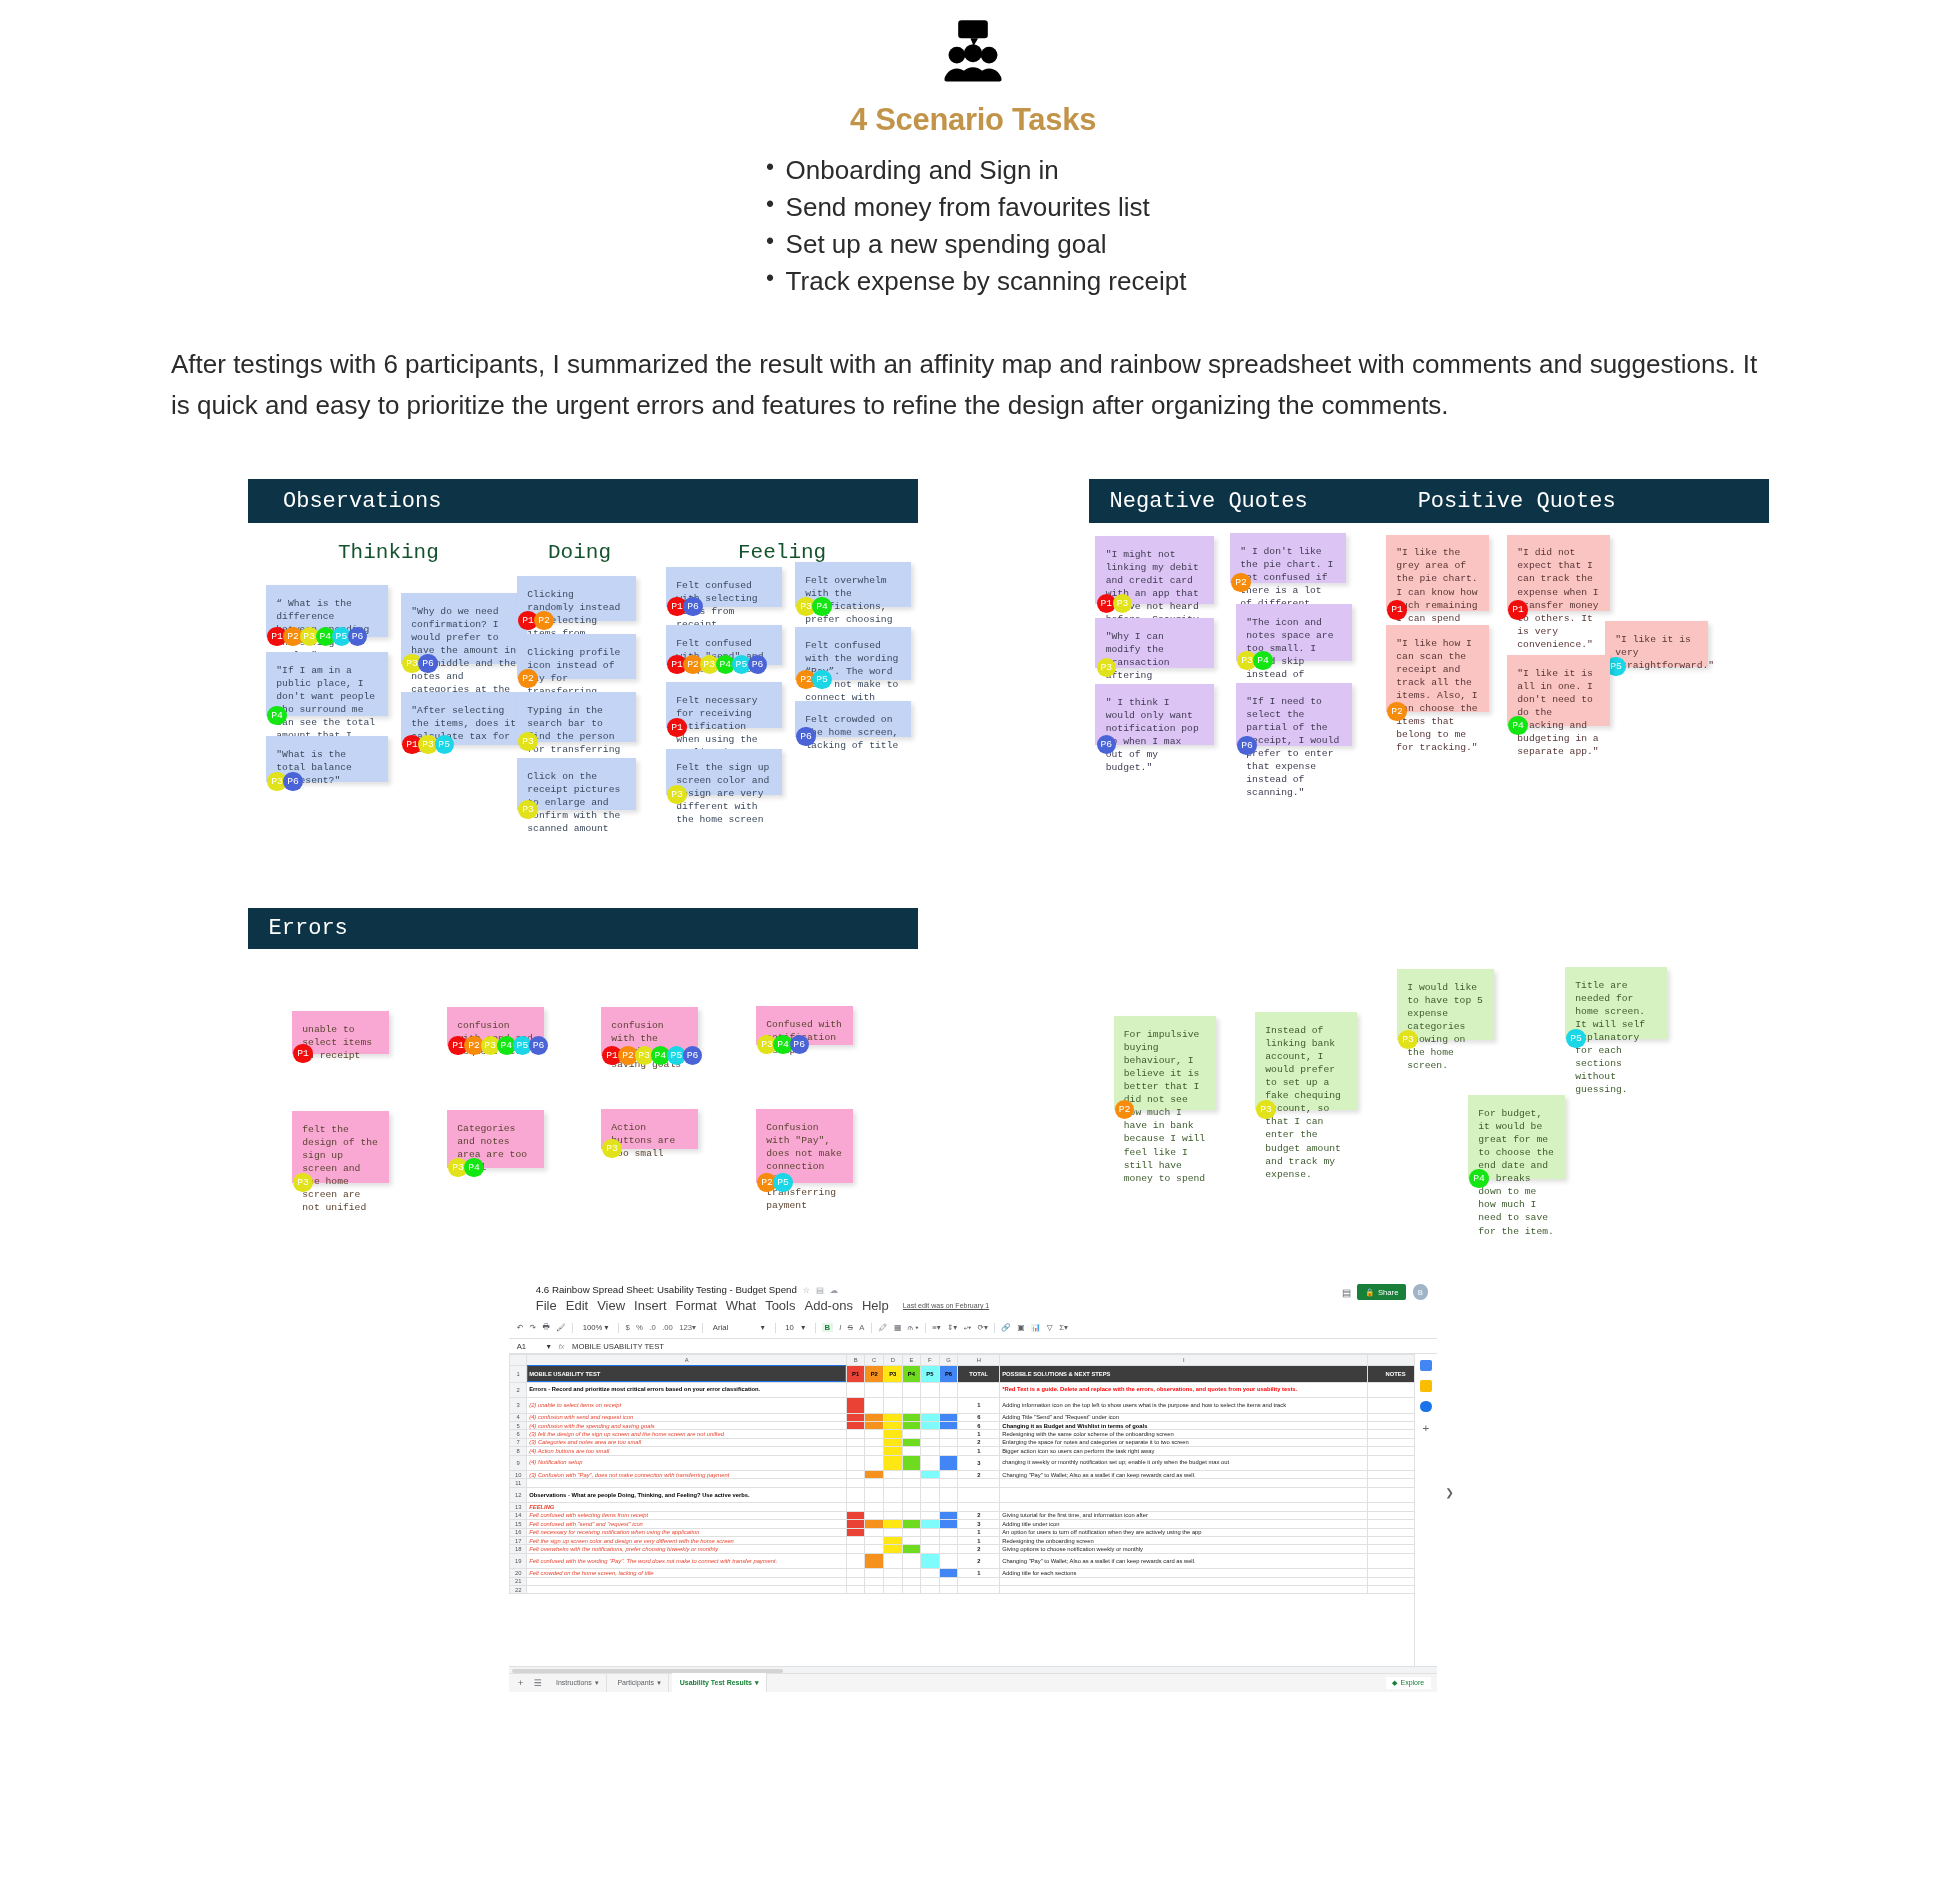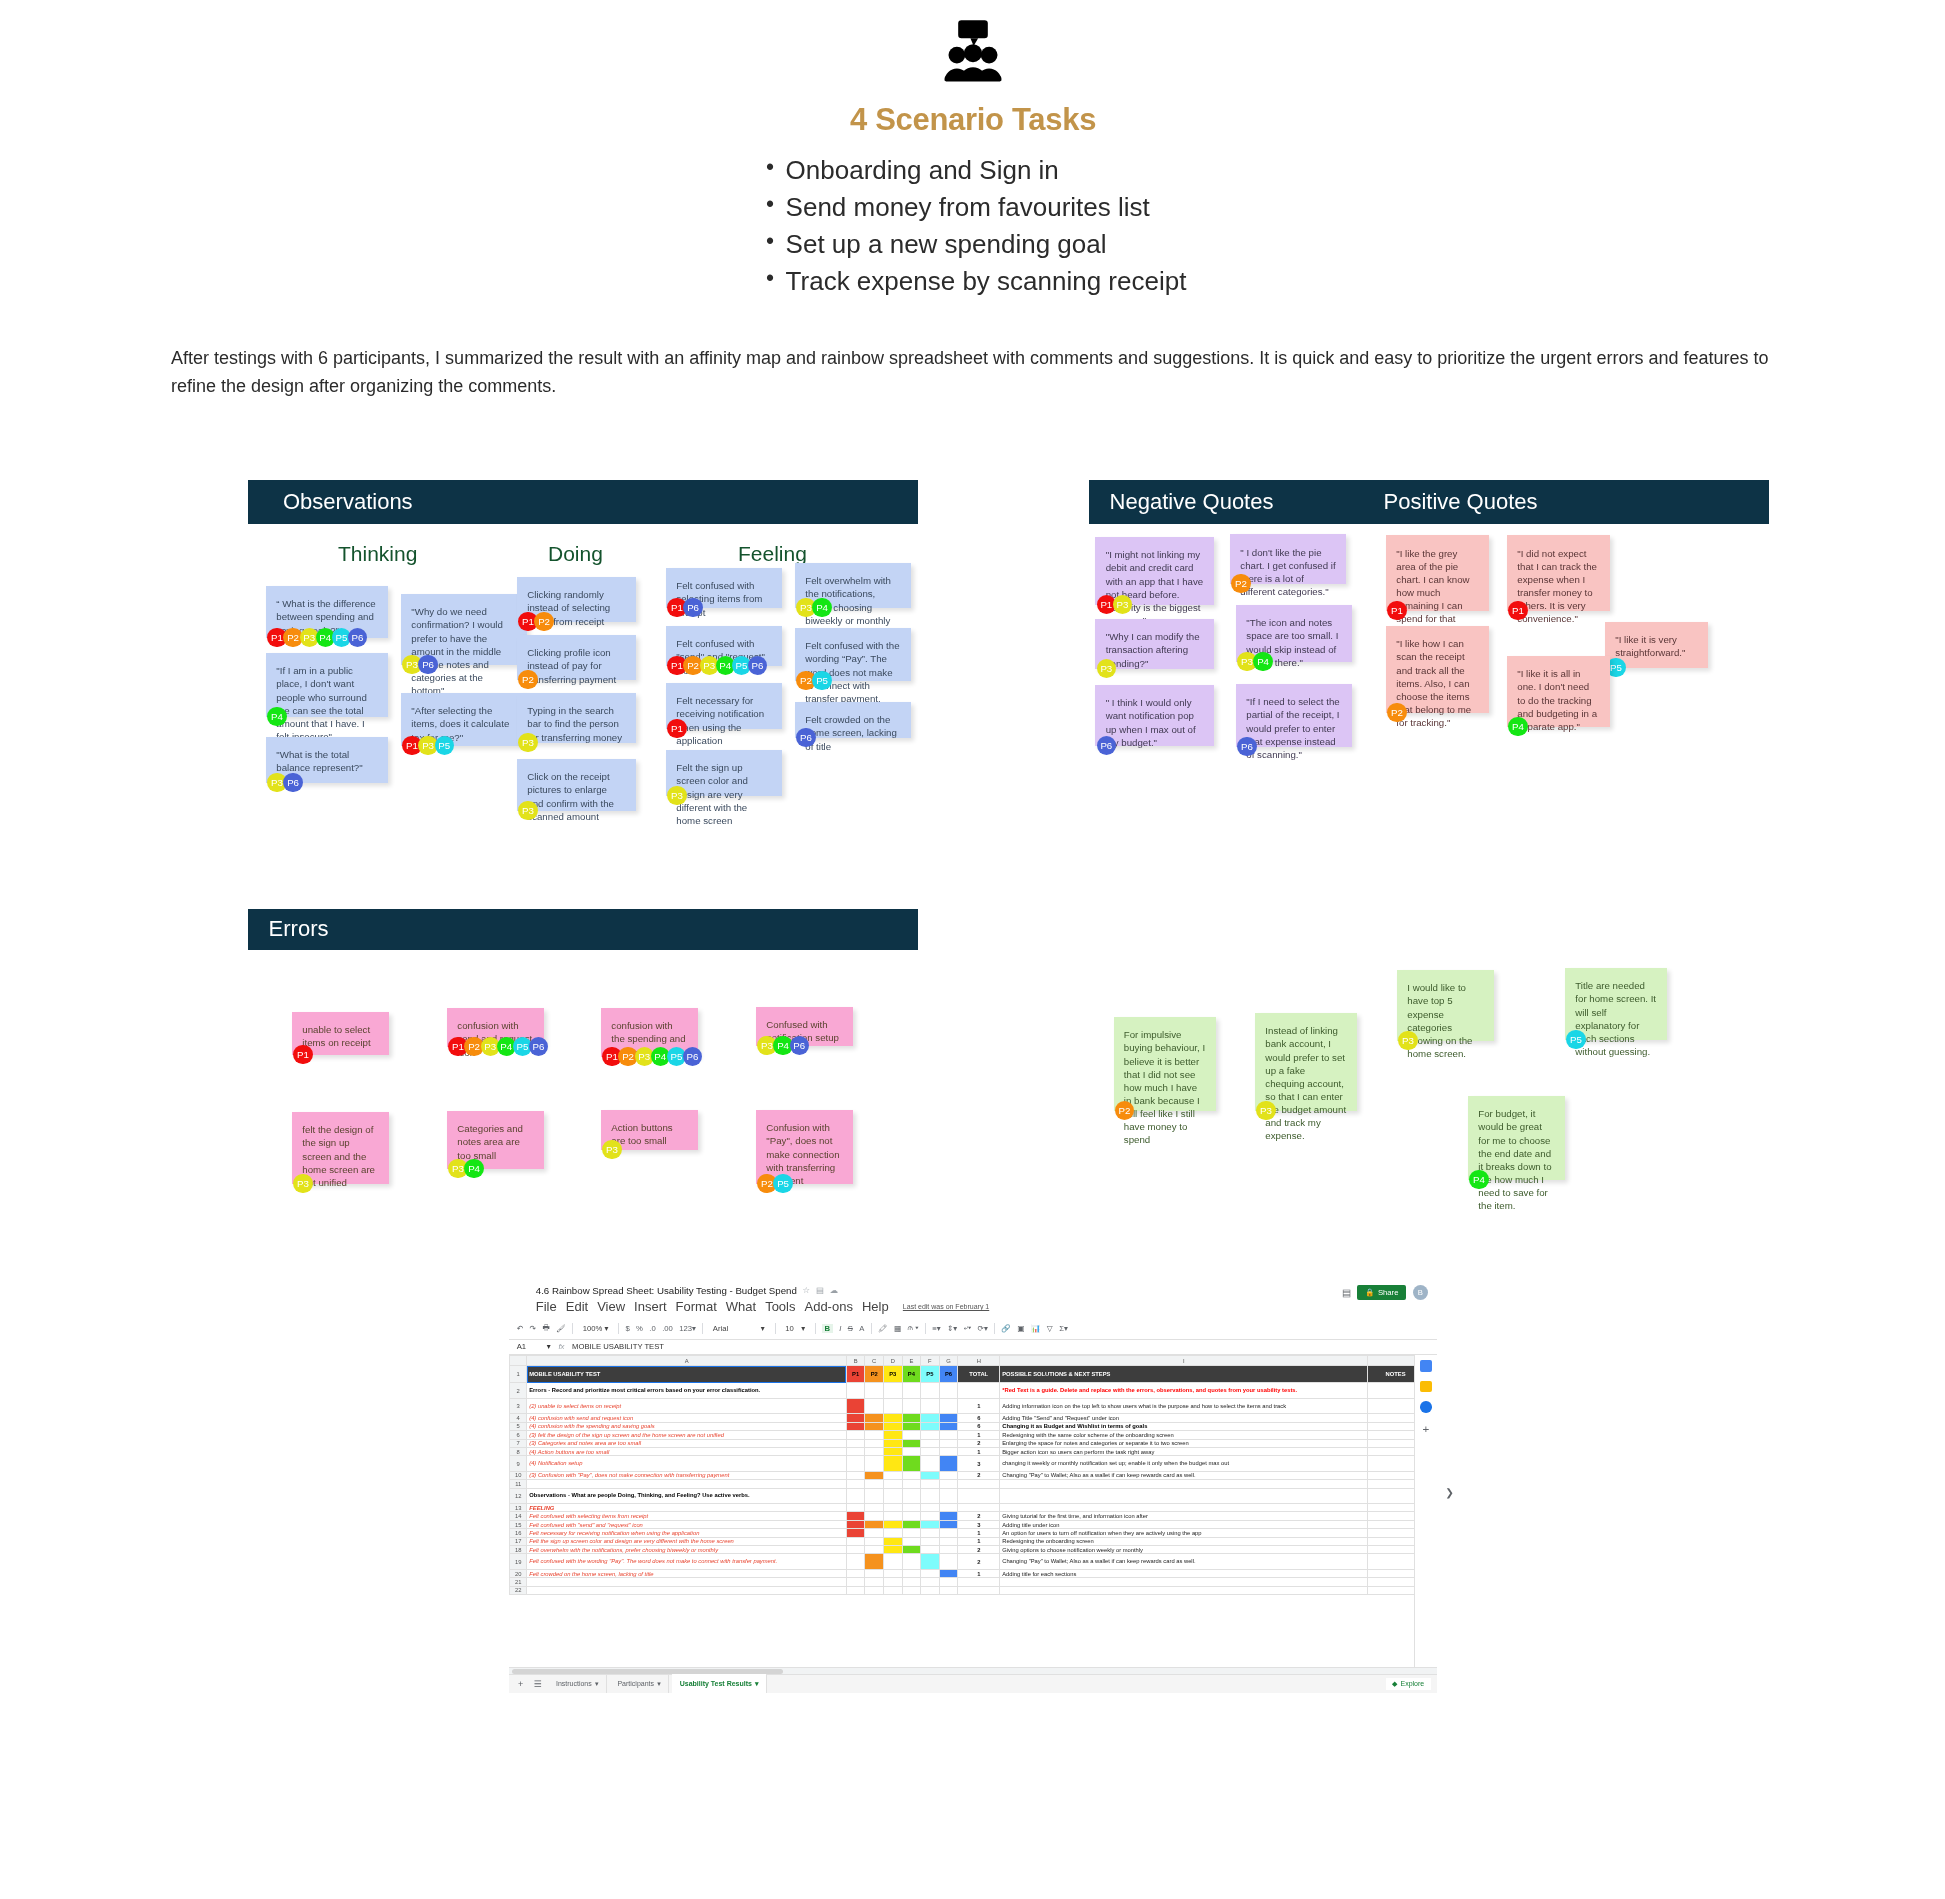--- a/index.html
+++ b/index.html
@@ -23,25 +23,25 @@
     font-size: 26px; color: #2b2b2b; line-height: 1.42;
     position: relative; padding-left: 26px; font-weight: 300;
   }
   .task-list li::before {
     content: "•"; position: absolute; left: 6.4px; top: -1.3px; font-size: 23px;
   }
 
   
   .intro {
     margin: 44px 171px 0 171px;
-    font-size: 18px; line-height: 1.58; color: #2b2b2b; font-weight: 300;
+    font-size: 26px; line-height: 1.58; color: #2b2b2b; font-weight: 300;
   }
 
   
-  .board { margin-top: 79px; position: relative; height: 761px; }
+  .board { margin-top: 53px; position: relative; height: 761px; font-family: Liberation Mono, monospace; }
   .panel { position: absolute; }
   .panel-head {
     background: #0d3346; color: #ffffff;
     display: flex; align-items: center;
   }
   .panel-head .ph-title { font-size: 22px; font-weight: 400; }
   .panel-body { position: relative; }
 
   .col-label {
     position: absolute; font-size: 21px; color: #14532d; font-weight: 400;

